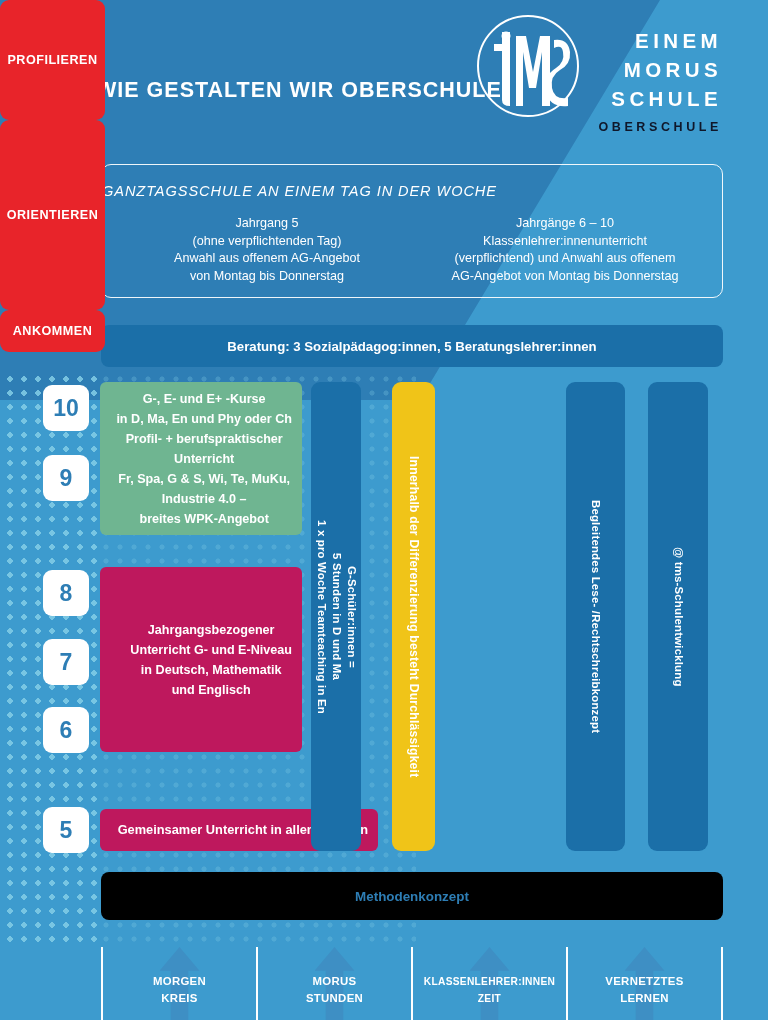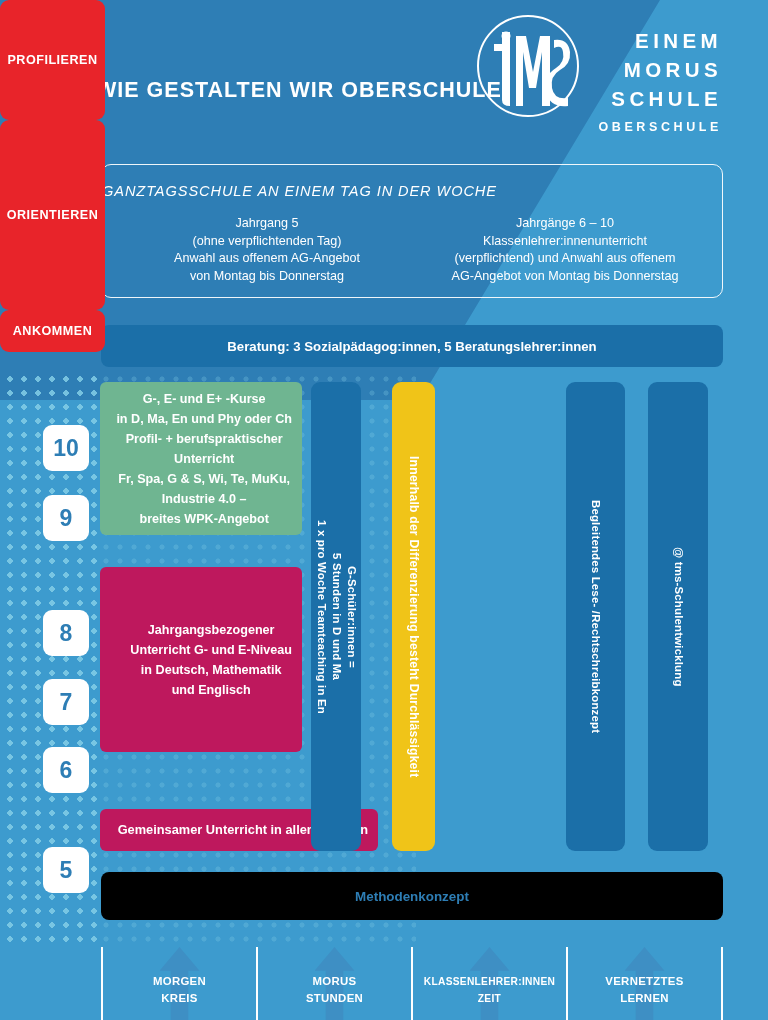--- a/index.html
+++ b/index.html
@@ -49,21 +49,21 @@
   }
   #logo-wrap { position: absolute; right: 46px; top: 14px; display: flex; align-items: flex-start; gap: 18px; }
   #logo-mark { width: 104px; height: 104px; flex: 0 0 auto; }
   #logo-text { padding-top: 12px; text-align: right; }
   .logo-line {
     font-size: 20.5px; font-weight: bold; letter-spacing: 4.4px;
     line-height: 29px; color: #fff;
   }
   .logo-sub {
     font-size: 12.5px; font-weight: bold; letter-spacing: 3.6px;
-    color: #ffffff; margin-top: 7px;
+    color: #0f172a; margin-top: 7px;
   }
 
   
   #gts-panel {
     position: absolute; left: 101px; top: 164px; width: 622px; height: 134px;
     border: 1.6px solid rgba(255,255,255,0.92); border-radius: 10px; z-index: 10;
   }
   #gts-title {
     font-size: 14.6px; letter-spacing: .9px;
     margin-top: 18px; color: #fff; font-weight: 400; font-style: italic;
@@ -81,21 +81,21 @@
     font-size: 13.2px; font-weight: bold; color: #fff;
   }
 
   
   #main { position: absolute; left: 0; top: 0; width: 768px; height: 1020px; z-index: 10; }
 
   .gradebox {
     position: absolute; width: 46px; height: 46px;
     background: #fff; border-radius: 9px;
     display: flex; align-items: center; justify-content: center;
-    font-size: 23px; font-weight: bold; color: #2E7EB5; margin-top: 40px;
+    font-size: 23px; font-weight: bold; color: #2E7EB5;
   }
 
   .panel { position: absolute; border-radius: 9px; }
 
   .greenbox {
     display: flex; align-items: center; justify-content: flex-end;
     text-align: center; color: #fff; font-weight: bold;
     font-size: 12.6px; line-height: 20px; padding: 6px 10px; border-radius: 6px;
   }
   .green-light { background: #6FB591; }

